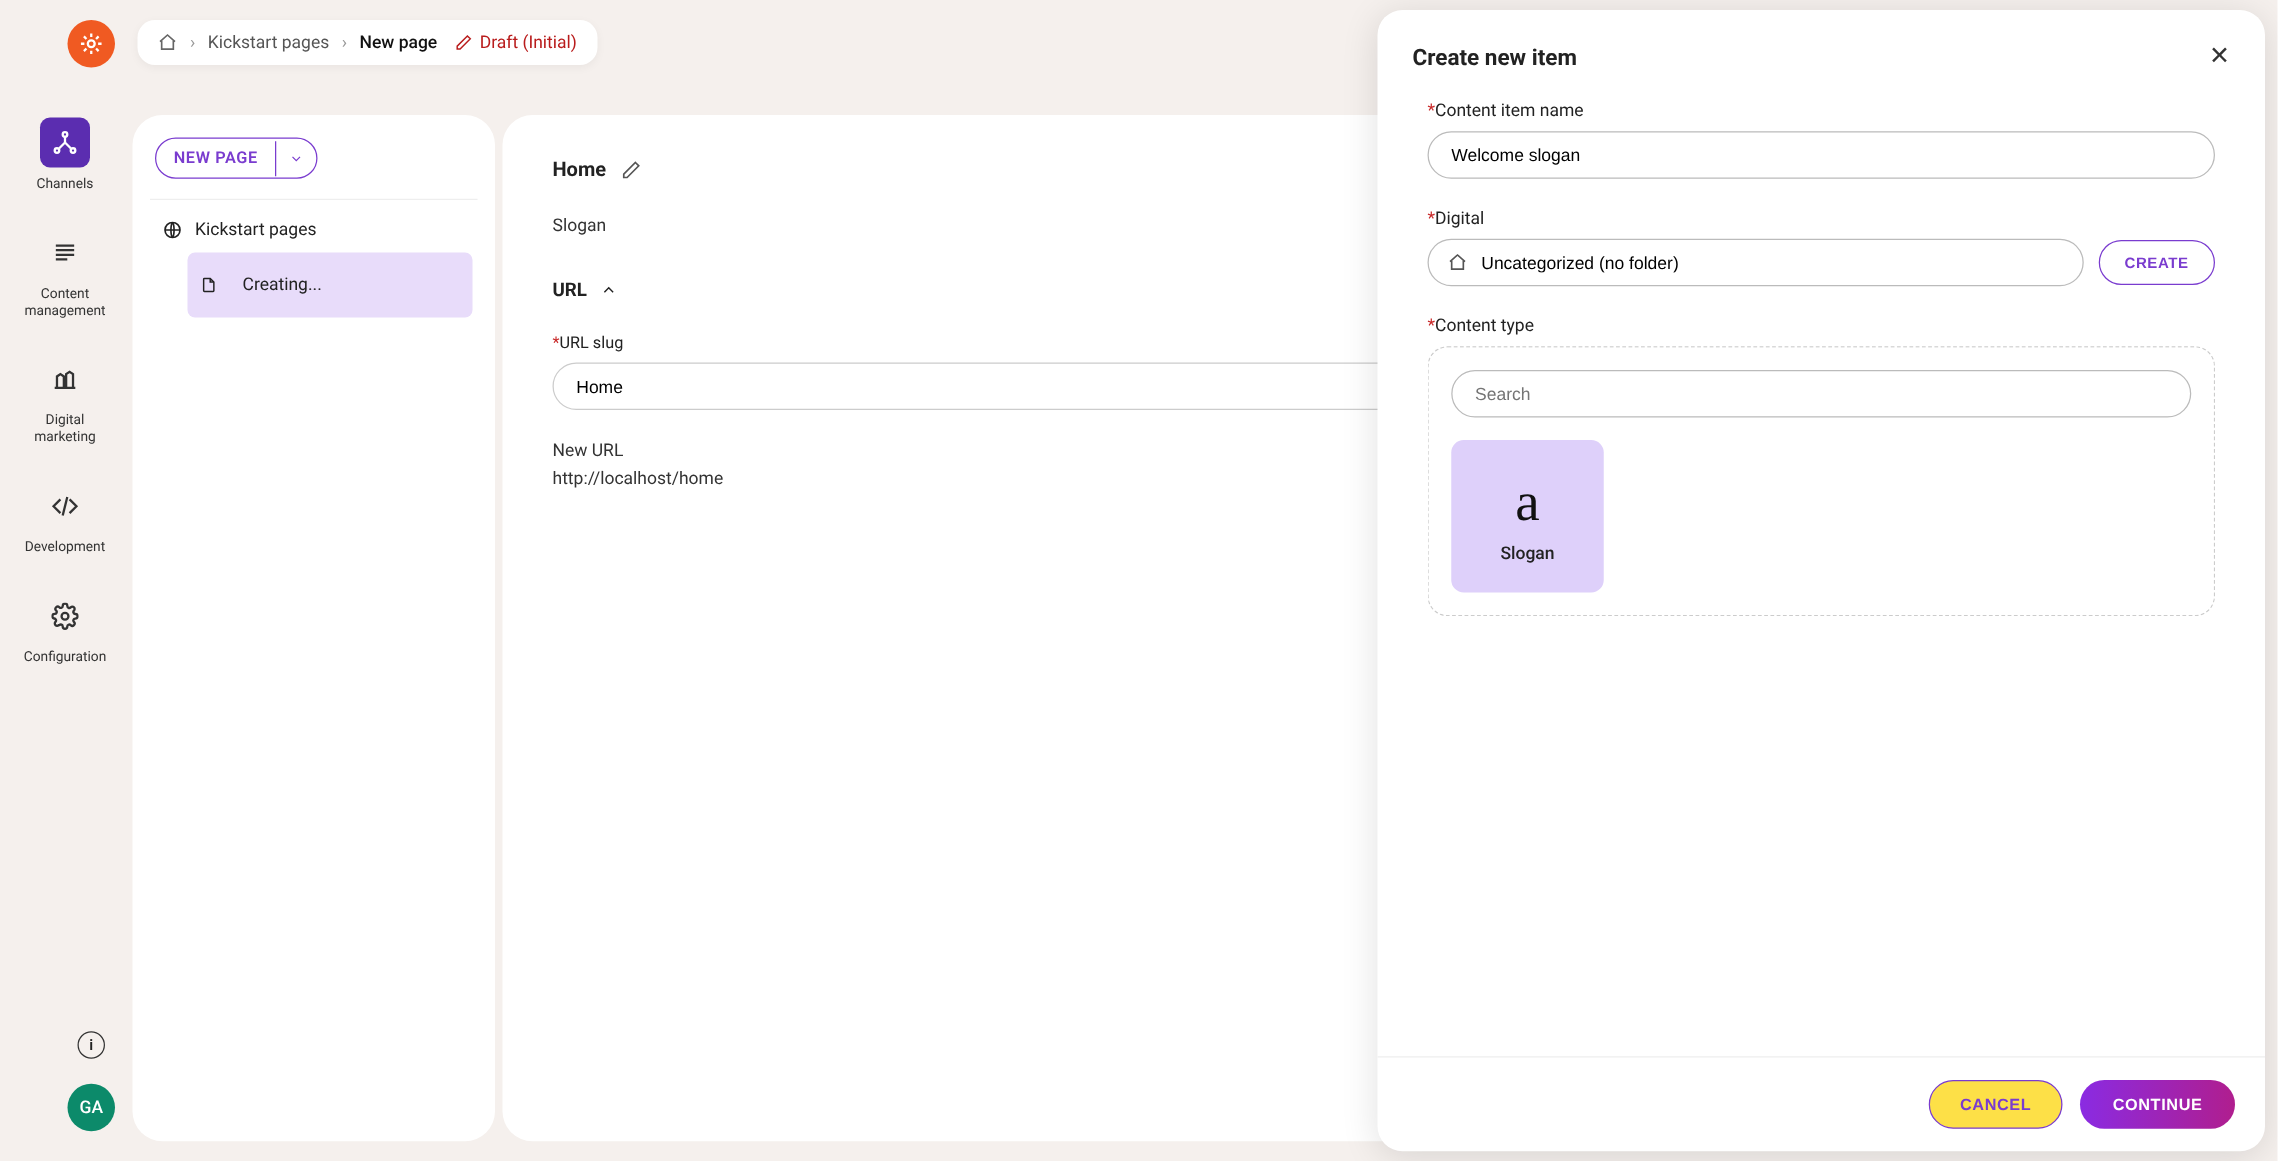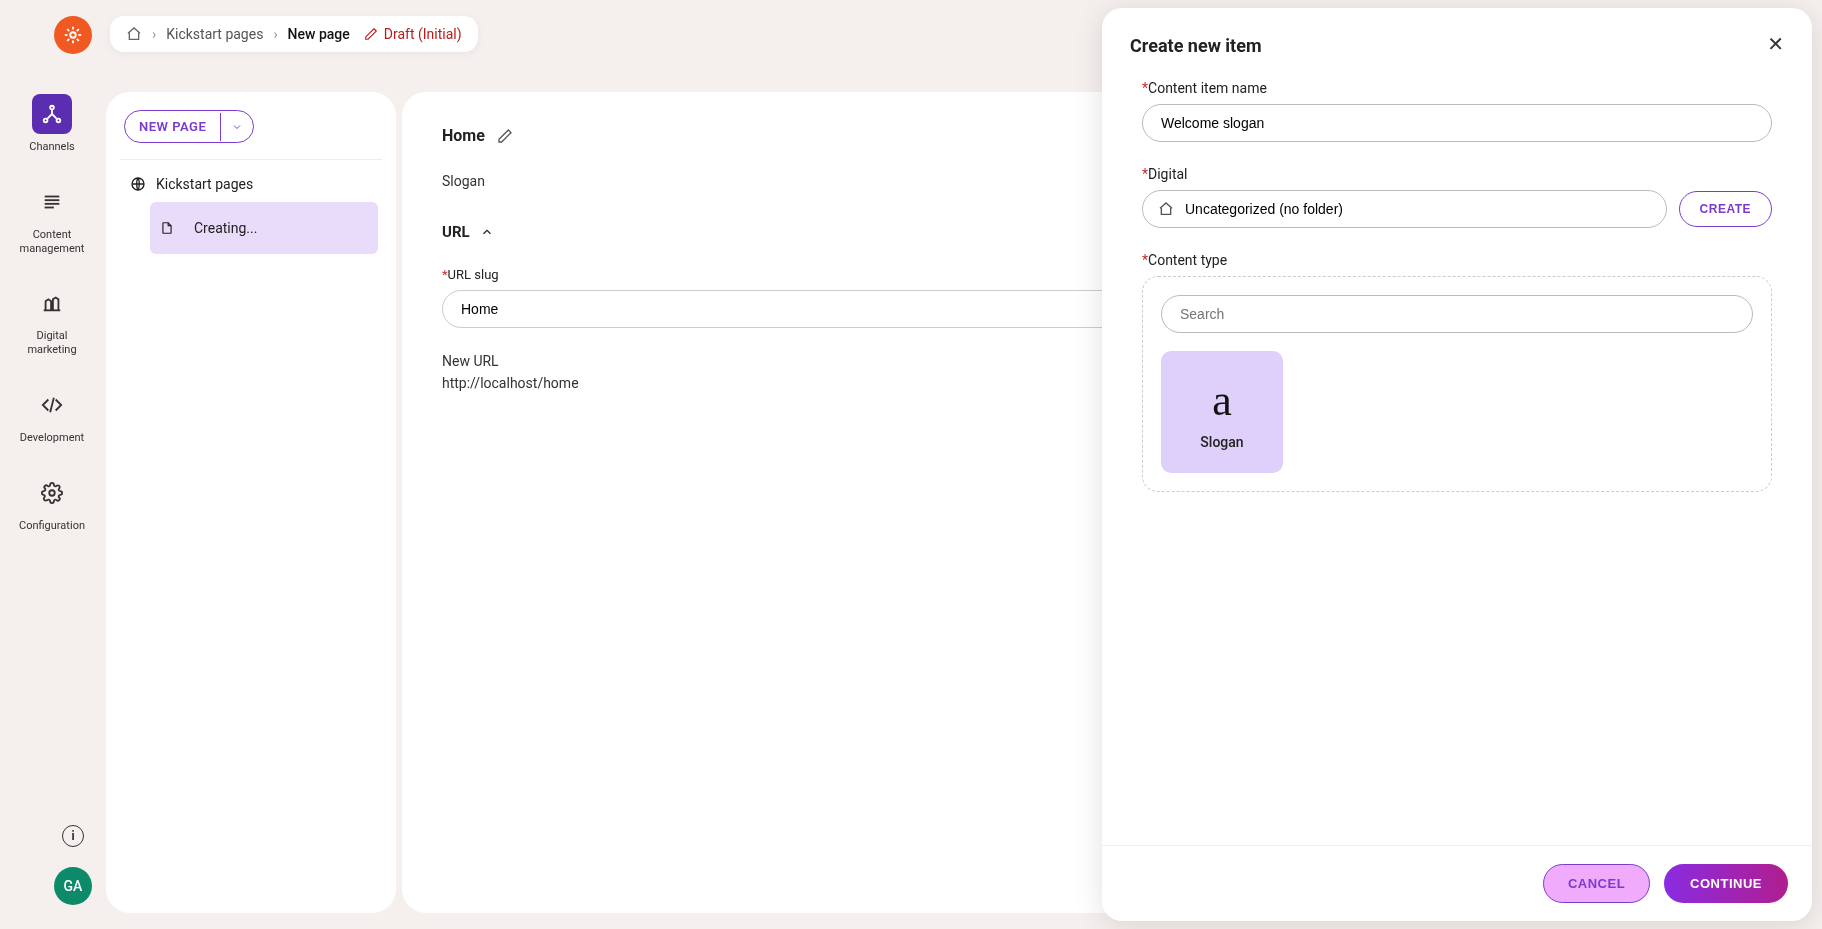--- a/index.html
+++ b/index.html
@@ -225,21 +225,21 @@
 .ct-card .glyph { font-size:44px; color:#111; font-family: Georgia, serif;}
 .ct-card .ct-label { font-size:14px; margin-top:8px; font-weight:500;}
 .modal-footer {
   border-top:1px solid #eee;
   padding:18px 24px;
   display:flex; justify-content:flex-end; gap:14px;
 }
 .cancel-btn {
   border:1px solid #7a3ccf;
   color:#7a3ccf;
-  background:#f0abfc;
+  background:#fde047;
   border-radius:22px;
   padding:11px 24px;
   font-size:13px; font-weight:600; letter-spacing:0.5px;
   cursor:pointer;
 }
 .continue-btn {
   border:none;
   background: linear-gradient(90deg,#8a2be2,#b01e8e);
   color:#fff;
   border-radius:22px;

